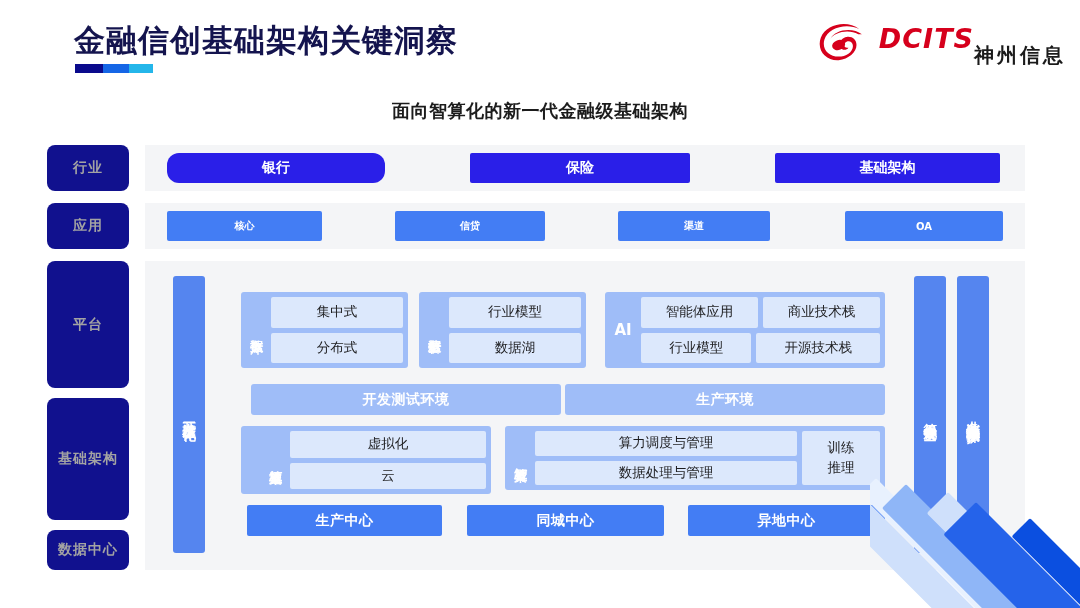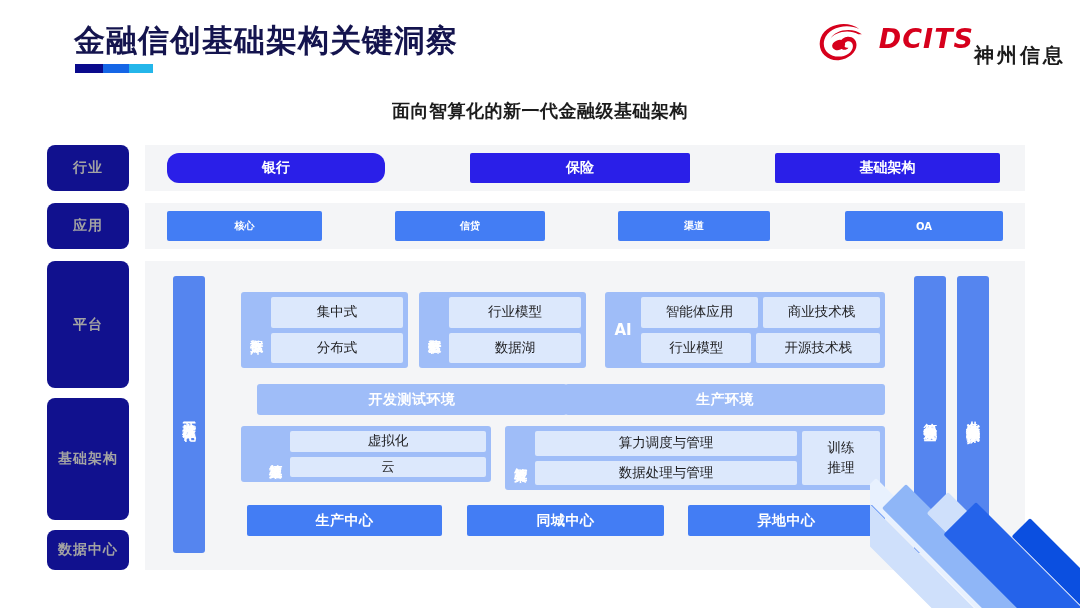--- a/index.html
+++ b/index.html
@@ -214,24 +214,24 @@
         <div class="cell">智能体应用</div>
         <div class="cell">商业技术栈</div>
       </div>
       <div class="group-row">
         <div class="cell">行业模型</div>
         <div class="cell">开源技术栈</div>
       </div>
     </div>
   </div>
 
-  <div class="envbar" style="left:257px; top:384px; width:310px; height:31px;">开发测试环境</div>
+  <div class="envbar" style="left:251px; top:384px; width:310px; height:31px;">开发测试环境</div>
   <div class="envbar" style="left:565px; top:384px; width:320px; height:31px;">生产环境</div>
 
-  <div class="group" style="left:241px; top:426px; width:250px; height:56px;padding-left:24px;">
+  <div class="group" style="left:241px; top:426px; width:250px; height:68px;padding-left:24px;">
     <div class="group-label">通算框架</div>
     <div class="group-body">
       <div class="group-row">
         <div class="cell">虚拟化</div>
       </div>
       <div class="group-row">
         <div class="cell">云</div>
       </div>
     </div>
   </div>

